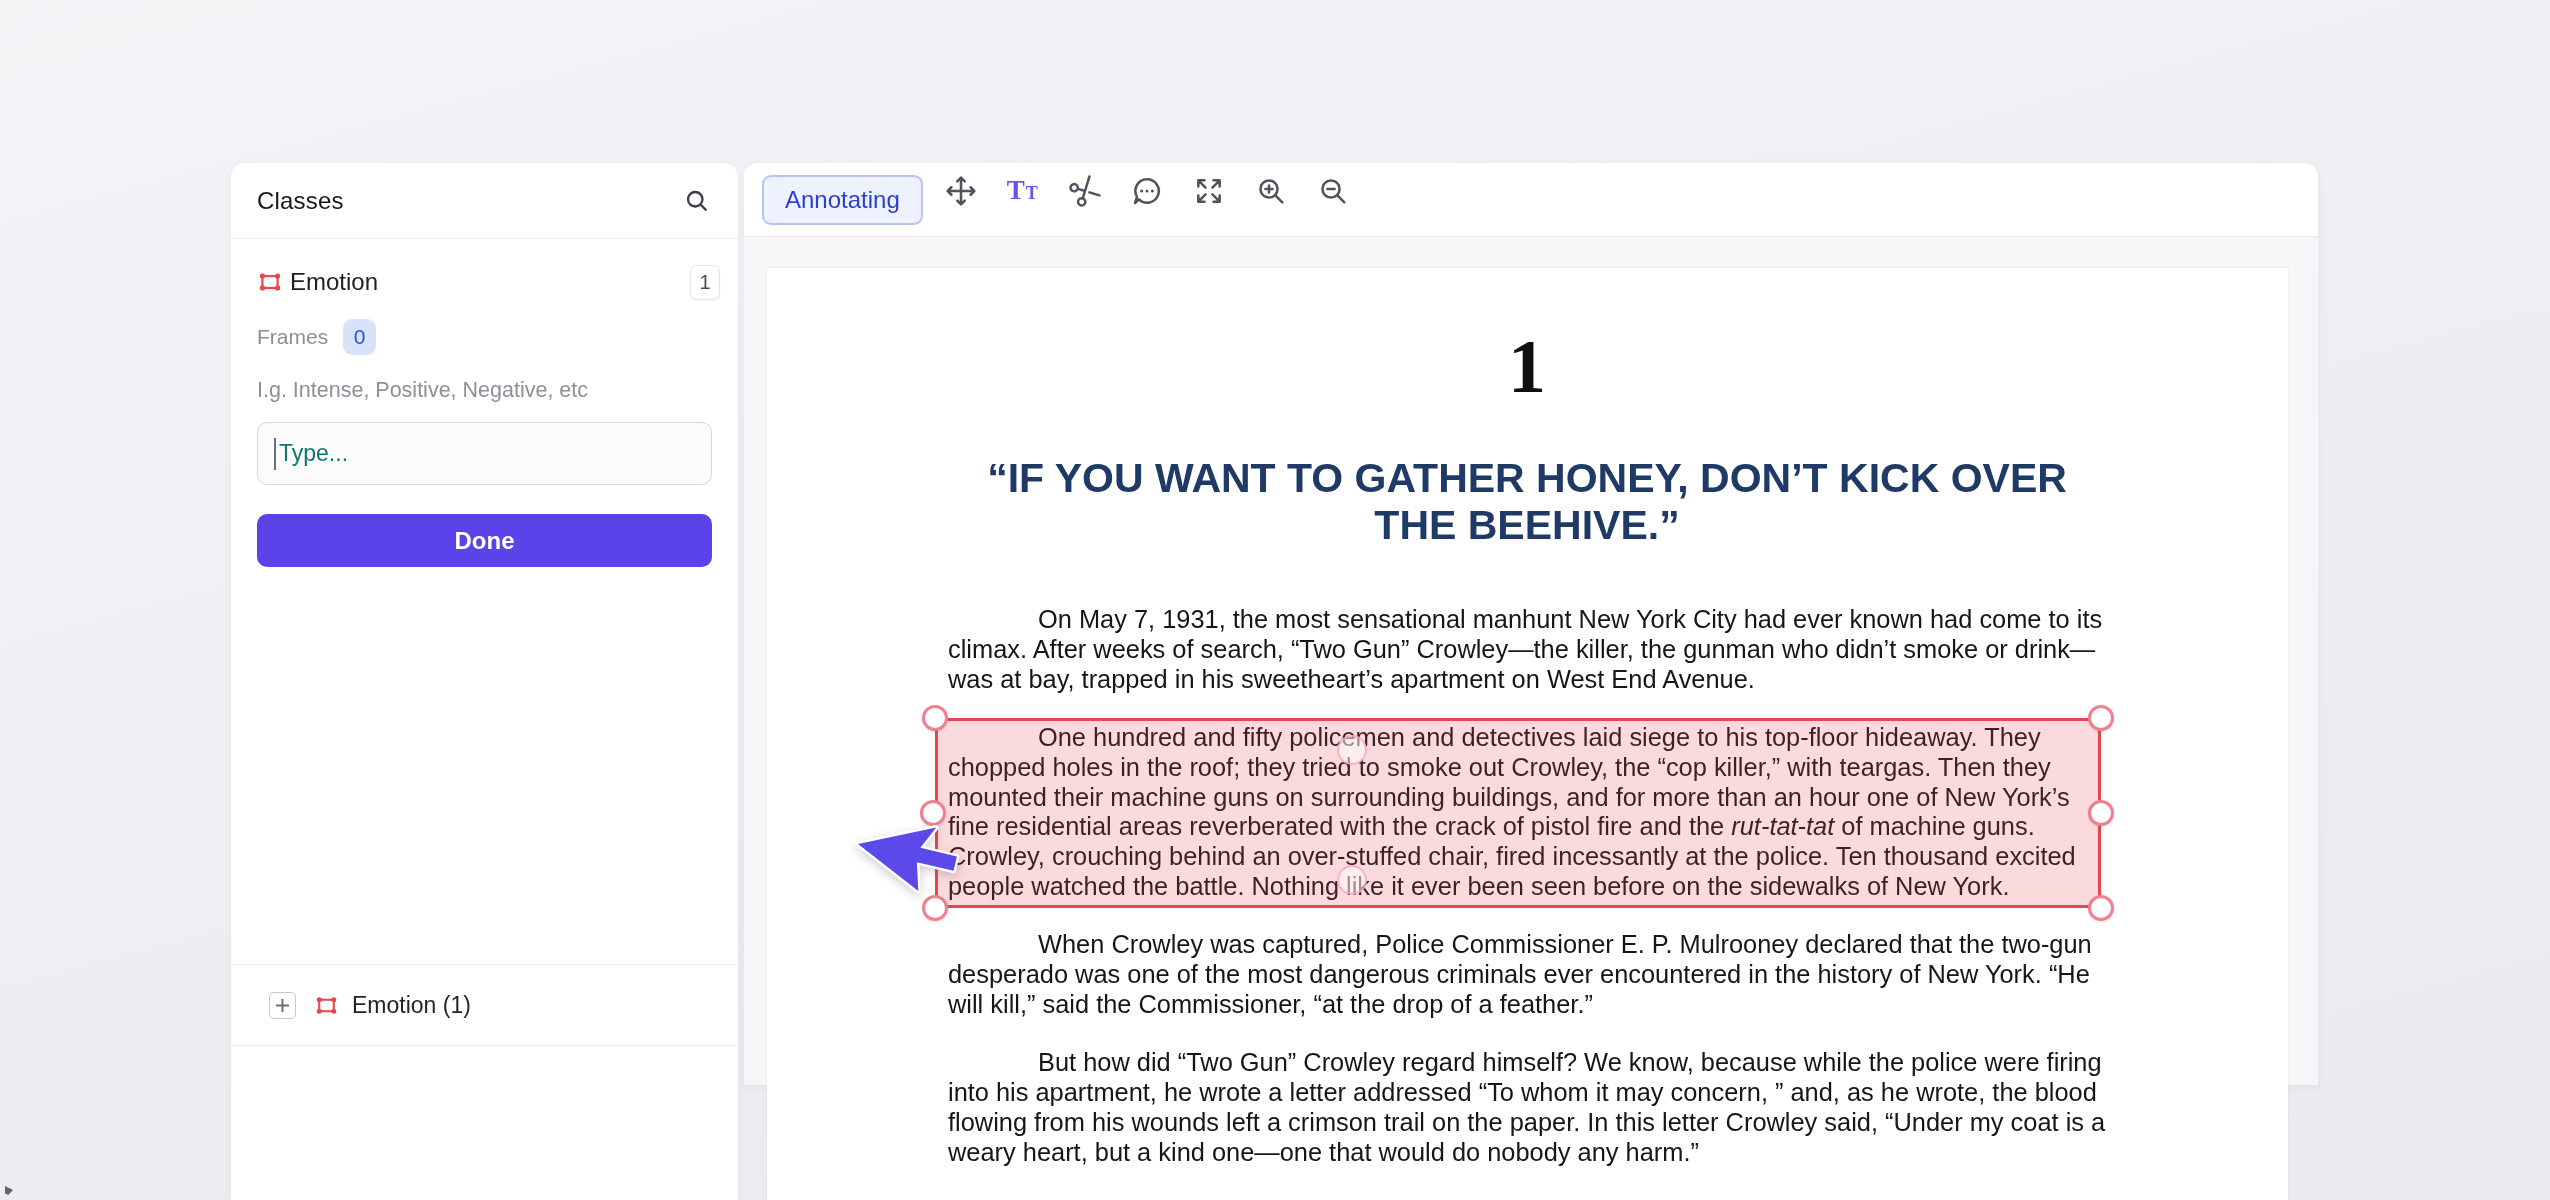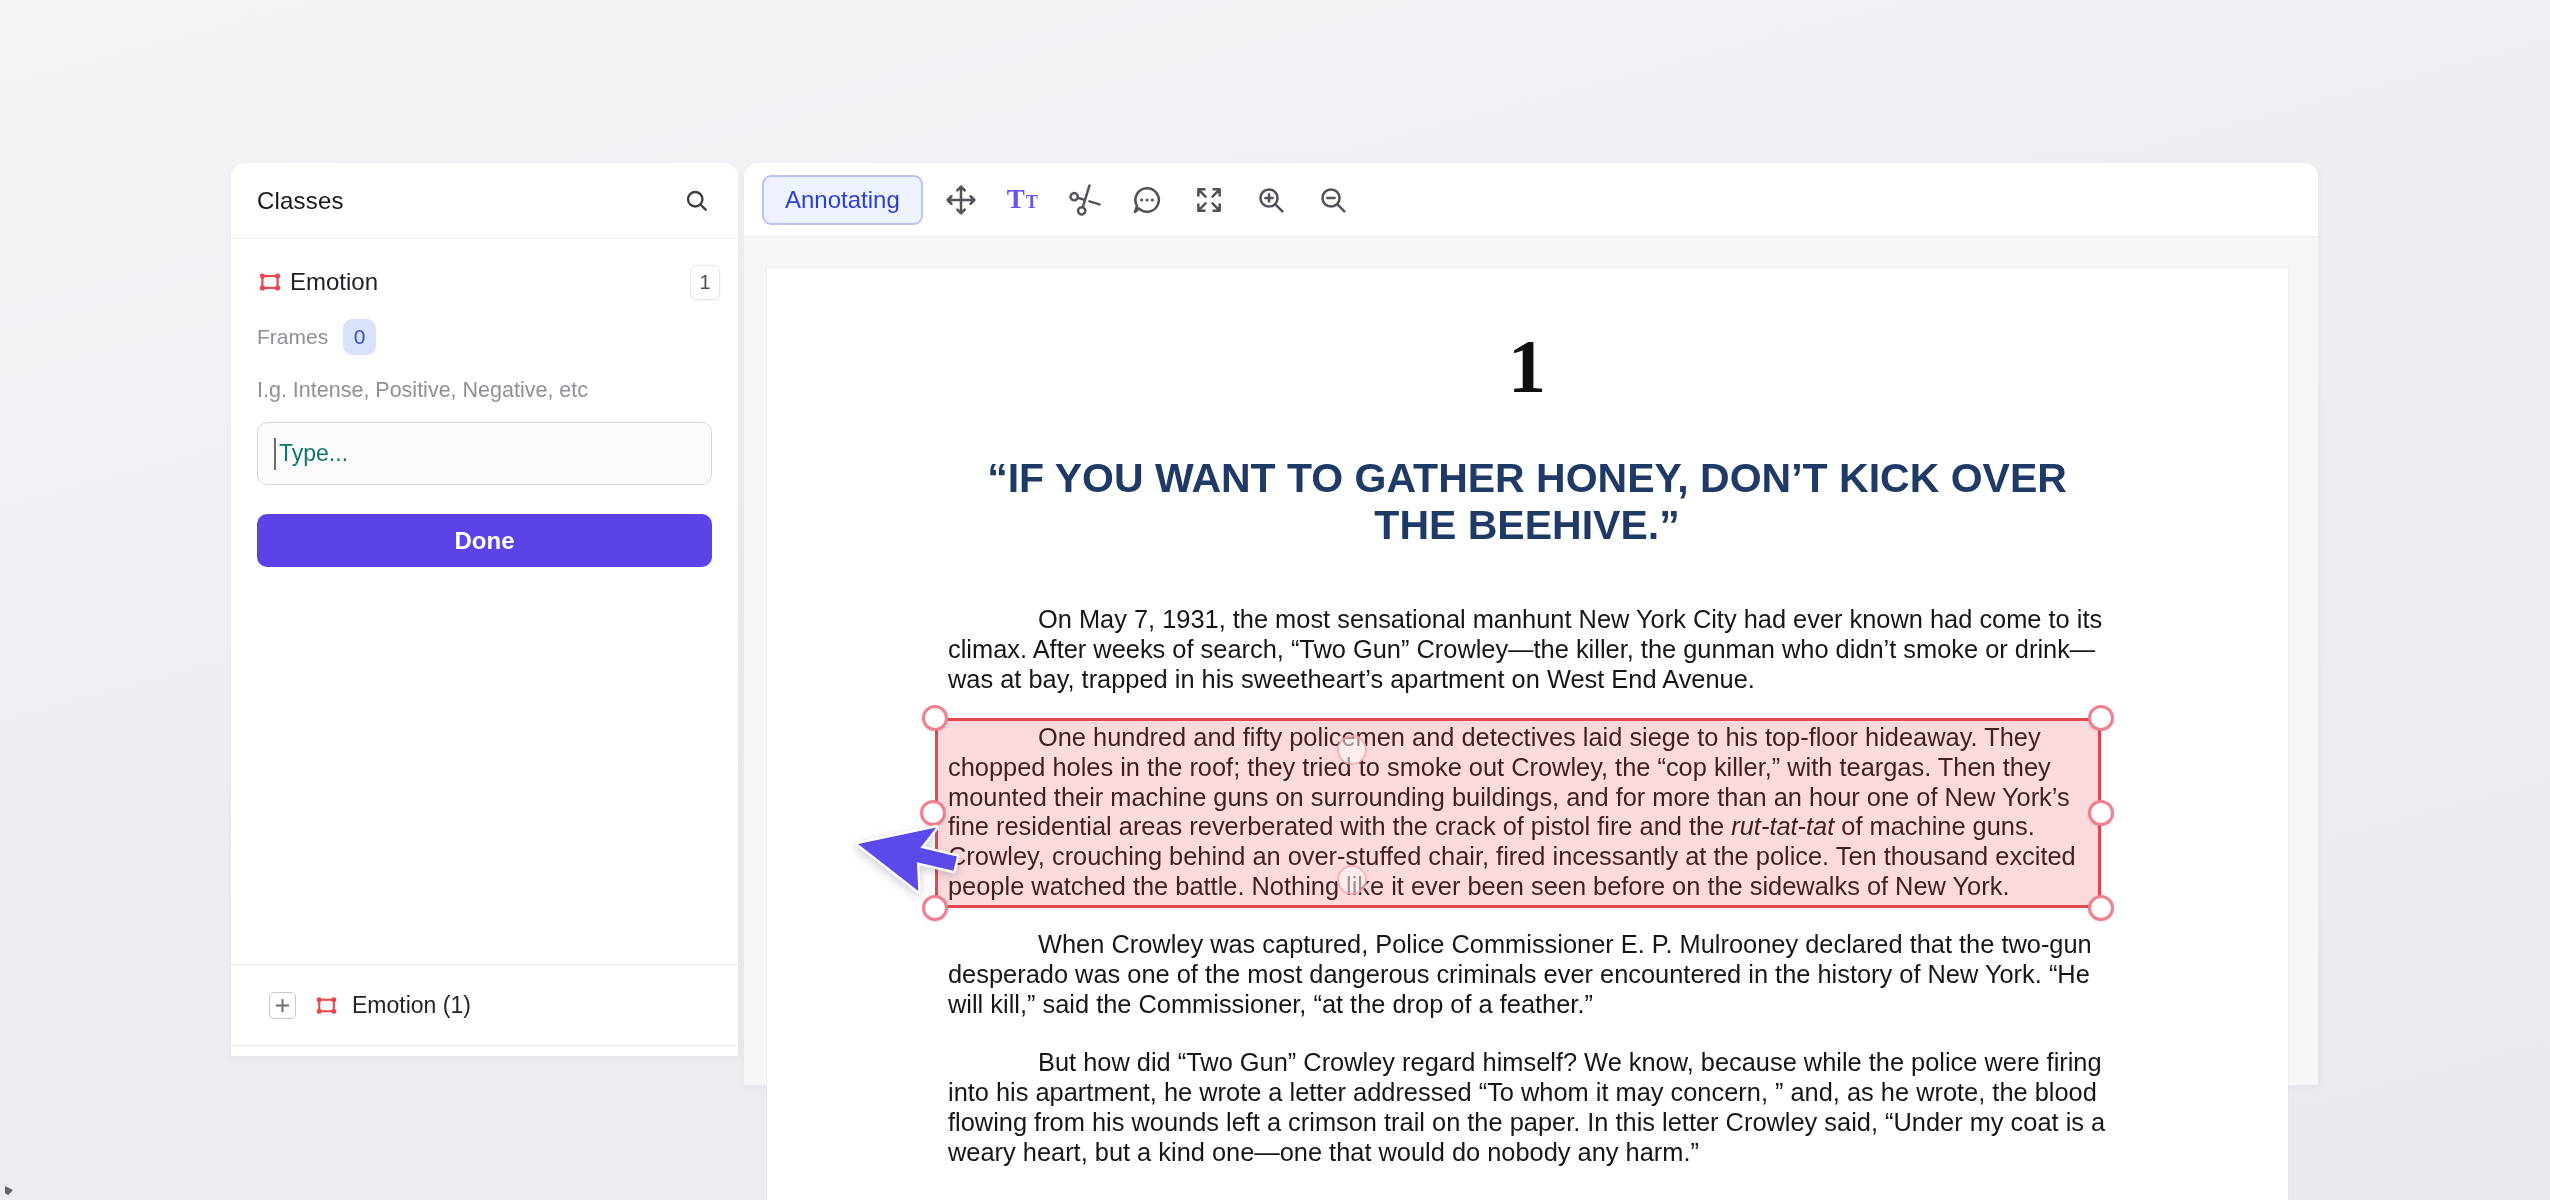--- a/index.html
+++ b/index.html
@@ -1,20 +1,20 @@
 <!DOCTYPE html>
 <html><head>
 <meta charset="utf-8">
 <style>
   * { margin:0; padding:0; box-sizing:border-box; }
   html,body { width:2550px; height:1200px; overflow:hidden; }
   body { font-family:"Liberation Sans", sans-serif; background:linear-gradient(165deg,#f4f4f7 0%,#eeeff3 45%,#e9eaee 100%); position:relative; }
 
   
-  .sidebar { position:absolute; left:231px; top:163px; width:507px; height:893px; background:#fff; border-radius:14px 14px 0 0; box-shadow:0 2px 8px rgba(40,40,80,.05); }
+  .sidebar { position:absolute; left:231px; top:163px; width:507px; height:1037px; background:#fff; border-radius:14px 14px 0 0; box-shadow:0 2px 8px rgba(40,40,80,.05); }
   .panel-header { height:76px; display:flex; align-items:center; justify-content:space-between; padding:0 26px; border-bottom:1px solid #ececf0; }
   .panel-title { font-size:24px; color:#17171f; font-weight:500; letter-spacing:.2px; }
   .icon-btn { width:30px; height:30px; display:flex; align-items:center; justify-content:center; }
   .class-item { margin-top:14px; height:58px; display:flex; align-items:center; padding:0 18px 0 26px; }
   .class-item .name { font-size:24px; color:#20202a; margin-left:7px; flex:1; }
   .count-badge { min-width:30px; height:35px; border:1px solid #e5e5ea; border-radius:7px; background:#fff; box-shadow:0 1px 2px rgba(0,0,0,.05); display:flex; align-items:center; justify-content:center; font-size:20px; color:#4c4c56; padding:0 7px; }
   .frames-row { height:52px; display:flex; align-items:center; padding:0 26px; }
   .frames-label { font-size:21px; color:#8d8d97; }
   .frames-badge { margin-left:15px; min-width:33px; height:36px; background:#d9e2fb; border-radius:9px; color:#2e50d6; font-size:21px; font-weight:500; display:flex; align-items:center; justify-content:center; padding:0 8px; }
   .hint { height:54px; display:flex; align-items:center; padding:0 26px; font-size:21.5px; color:#8f8f99; }
@@ -28,21 +28,21 @@
   .labels-icons { display:flex; gap:16px; align-items:center; }
   .label-row { height:81px; display:flex; align-items:center; padding:0 38px; border-bottom:1px solid #ececf0; }
   .plus-box { width:27px; height:27px; border:1.5px solid #c8c8cf; border-radius:5px; display:flex; align-items:center; justify-content:center; }
   .label-row .bbox-ic { margin-left:18px; }
   .label-name { font-size:23px; color:#23232c; margin-left:13px; }
 
   
   .main-card { position:absolute; left:744px; top:163px; width:1574px; height:922px; background:#f6f6f8; border-radius:14px 14px 0 0; box-shadow:0 2px 8px rgba(40,40,80,.05); }
   .toolbar { height:74px; background:#fff; border-radius:14px 14px 0 0; border-bottom:1px solid #ededf0; display:flex; align-items:center; padding:0 18px; }
   .mode-btn { height:50px; padding:0 21px; border:2px solid #b7c4f2; background:#eef2fe; border-radius:9px; color:#2b3ed2; font-size:24px; font-weight:500; display:flex; align-items:center; margin-right:16px; font-family:"Liberation Sans",sans-serif; }
-  .tool { width:44px; height:50px; display:flex; align-items:center; justify-content:center; margin-right:18px; }
+  .tool { width:44px; height:50px; display:flex; align-items:flex-start; justify-content:center; margin-right:18px; }
   .tt { color:#6554ee; font-family:"Liberation Serif",serif; font-weight:700; font-size:27px; letter-spacing:1px; }
   .tt .small { font-size:18px; }
 
   .canvas { position:absolute; left:0; right:0; top:74px; bottom:0; }
   .page { position:absolute; left:23px; top:31px; width:1521px; height:932px; background:#fff; box-shadow:0 0 0 1px rgba(0,0,0,.025); }
   .doc { padding:65px 182px 0 181px; }
   .chapter { text-align:center; font-family:"Liberation Serif",serif; font-size:76px; line-height:66px; font-weight:700; color:#101010; }
   .doc-heading { margin-top:56px; text-align:center; font-size:41px; line-height:47px; font-weight:700; color:#1f3a66; letter-spacing:0; }
   .doc p { margin-top:28px; font-family:Liberation Sans, sans-serif; font-size:25.4px; line-height:29.9px; color:#161616; text-indent:90px; }
   .doc p.first { margin-top:56px; }

